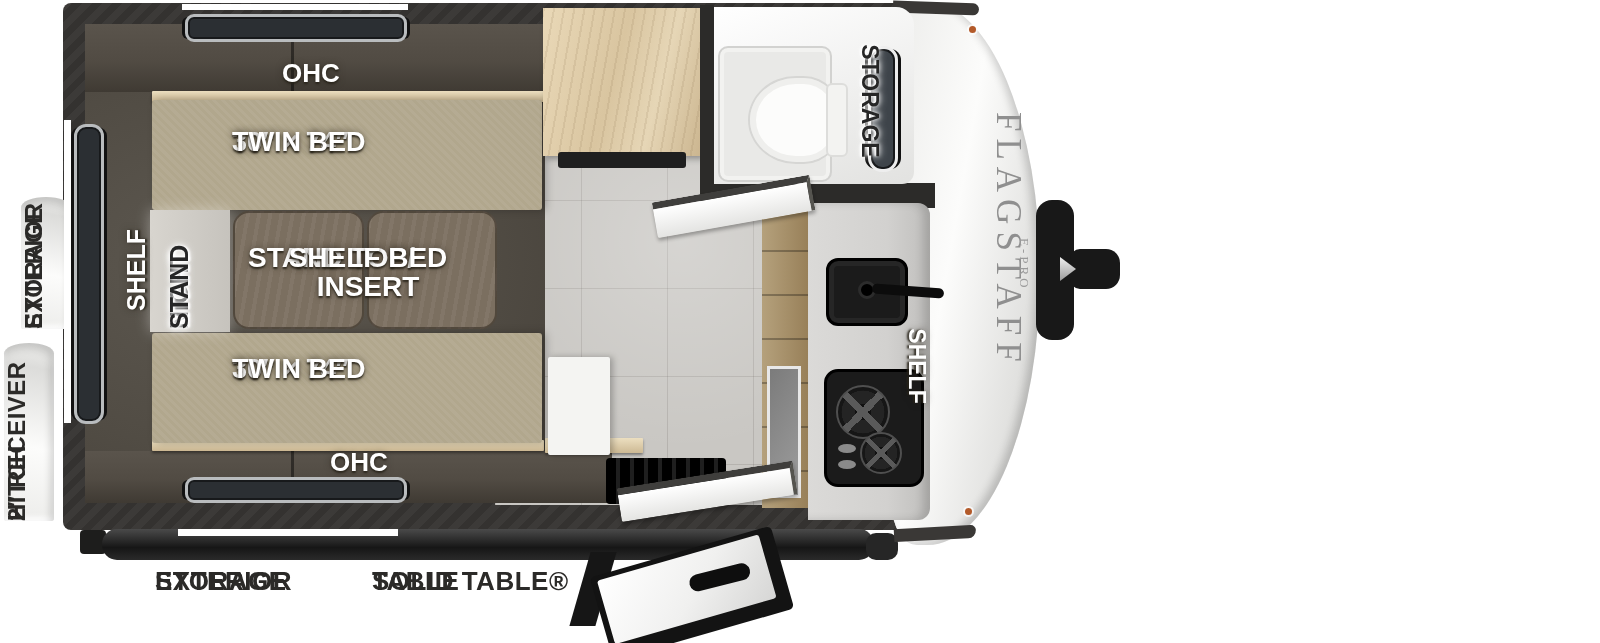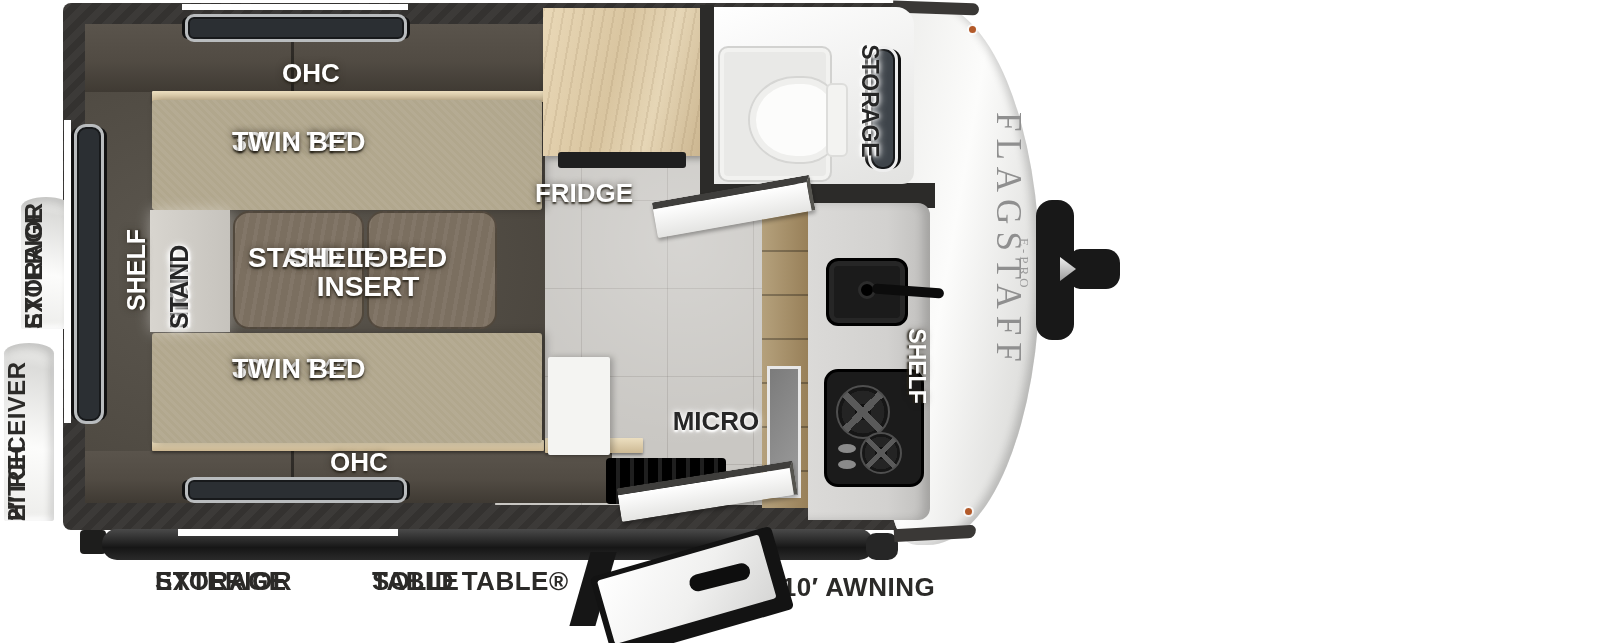--- a/index.html
+++ b/index.html
@@ -175,21 +175,20 @@
 
   <div style="left:548px;top:357px;width:62px;height:98px;background:#f4f4f2;border-radius:2px;
               box-shadow:3px 0 6px rgba(0,0,0,.25);z-index:5;"></div>
 
   <div style="left:543px;top:8px;width:158px;height:148px;z-index:5;
               background:linear-gradient(105deg,#ead9b8,#d9c5a0 45%,#e6d6b6 70%,#cbb58f);
               background-image:repeating-linear-gradient(100deg,rgba(140,115,80,.14) 0 2px,transparent 2px 10px),
                                linear-gradient(105deg,#ead9b8,#d9c5a0 45%,#e6d6b6 70%,#cbb58f);
               box-shadow:3px 3px 6px rgba(0,0,0,.3);"></div>
   <div style="left:558px;top:152px;width:128px;height:16px;background:#1f1f1f;border-radius:3px;z-index:5;"></div>
-  <div class="lblW" style="left:514px;top:178px;width:140px;font-size:26px;z-index:6;">FRIDGE</div>
 
   <div class="bathWall" style="left:700px;top:5px;width:14px;height:200px;"></div>
   <div class="bathWall" style="left:700px;top:183px;width:235px;height:25px;"></div>
   <div class="bathRoom">
     <div class="showerPan"></div>
     <div class="toiletBowl"></div>
     <div class="toiletTank"></div>
   </div>
   <div class="winSlot" style="left:868px;top:46px;width:30px;height:126px;border-radius:14px;z-index:6;border-color:#eee;background:#3e444a;"></div>
   <div class="lblB rotCW" style="left:804px;top:89px;width:134px;height:24px;font-size:23px;z-index:7;">STORAGE</div>
@@ -202,36 +201,34 @@
   <div class="blackAppliance" style="left:826px;top:258px;width:82px;height:68px;border-radius:12px;
               box-shadow:inset 0 0 0 5px #262626;"></div>
   <div style="left:858px;top:281px;width:18px;height:18px;background:#000;border:3px solid #2c2c2c;border-radius:50%;z-index:7;"></div>
   <div style="left:872px;top:286px;width:72px;height:10px;background:#0c0c0c;border-radius:6px;transform:rotate(4deg);z-index:7;"></div>
   <div class="lblW rotCW" style="left:873px;top:354px;width:90px;height:24px;font-size:23px;z-index:7;">SHELF</div>
   <div class="blackAppliance" style="left:824px;top:369px;width:100px;height:118px;border-radius:14px;"></div>
   <div class="burner" style="left:836px;top:385px;width:54px;height:54px;"></div>
   <div class="burner" style="left:860px;top:432px;width:42px;height:42px;"></div>
   <div class="knob" style="left:838px;top:444px;"></div>
   <div class="knob" style="left:838px;top:460px;"></div>
-  <div class="lblB" style="left:646px;top:406px;width:140px;font-size:26px;z-index:6;">MICRO</div>
 
   <div style="left:606px;top:458px;width:120px;height:46px;background:#121212;border-radius:4px;z-index:5;
               background-image:repeating-linear-gradient(90deg,#000 0 10px,#1f1f1f 10px 14px);"></div>
   <div class="doorSlab" style="left:622px;top:488px;width:178px;height:34px;transform:rotate(-9deg);transform-origin:left bottom;"></div>
 
   <div class="stepBracket"></div>
   <div class="stepPlatform">
     <div class="stepTread">
       <div class="stepHandle"></div>
     </div>
   </div>
 
   <div class="cap" style="position:absolute;left:155px;top:566px;width:205px;font-size:26px;line-height:31px;background:none;border-radius:0;box-shadow:none;height:auto;">
     <span class="line">EXTERIOR</span>
     <span class="line">STORAGE</span>
   </div>
   <div class="cap" style="position:absolute;left:372px;top:566px;width:205px;font-size:26px;line-height:31px;background:none;border-radius:0;box-shadow:none;height:auto;">
     <span class="line">SOLID TABLE®</span>
     <span class="line">TABLE</span>
   </div>
-  <div class="cap" style="position:absolute;left:756px;top:572px;width:205px;font-size:26px;background:none;border-radius:0;box-shadow:none;height:auto;">10′ AWNING</div>
 
 </div>
 
 </body></html>

